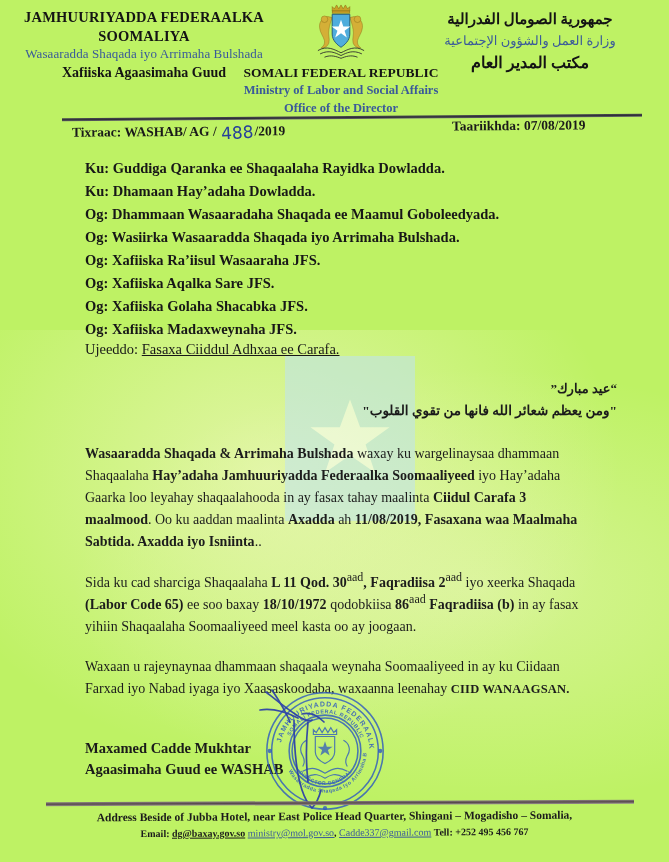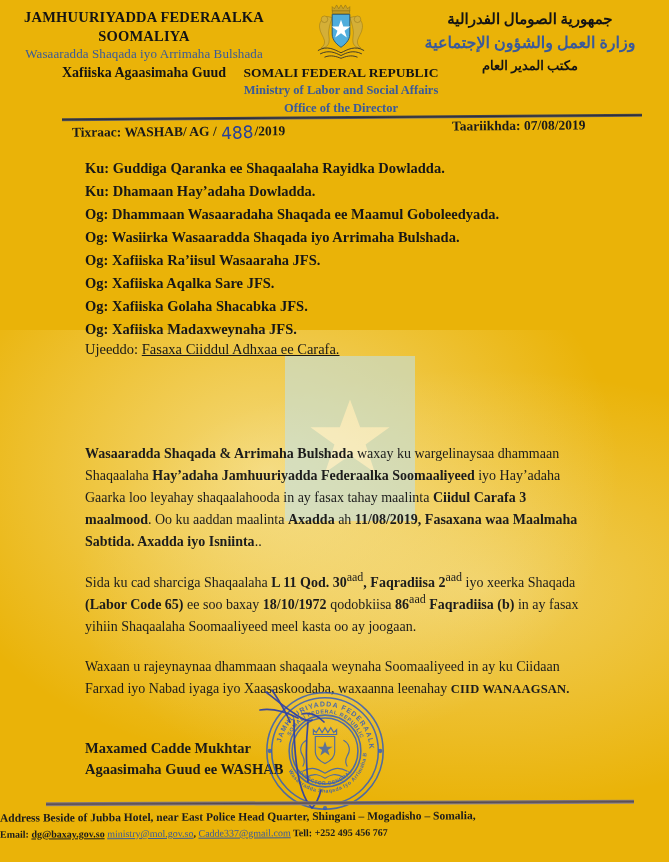--- a/index.html
+++ b/index.html
@@ -9,21 +9,21 @@
   }
   body {
     font-family: "Liberation Serif", serif;
     color: #1a1a1a;
   }
   #page {
     position: relative;
     width: 669px;
     height: 862px;
     overflow: hidden;
-    background: #eab308;
+    background: #bef264;
   }
 
   
   .paper-tint {
     position: absolute;
     left: 0; top: 330px;
     width: 669px; height: 470px;
     background:
       radial-gradient(ellipse at 40% 30%, rgba(252,248,214,0.55) 0%, rgba(255,255,255,0) 62%),
       radial-gradient(ellipse at 72% 55%, rgba(250,247,220,0.40) 0%, rgba(255,255,255,0) 60%);
@@ -108,27 +108,26 @@
     text-align: center;
     direction: rtl;
     line-height: 1.55;
   }
   .hdr-right .a1 {
     font-weight: bold;
     font-size: 15px;
     color: #141414;
   }
   .hdr-right .a2 {
+    font-size: 13px;
+    color: #3a5a9a;
+  }
+  .hdr-right .a3 {
+    font-weight: bold;
     font-size: 16px;
-    color: #3a5a9a;
-    font-weight: bold;
-  }
-  .hdr-right .a3 {
-    font-weight: bold;
-    font-size: 13px;
     color: #141414;
   }
 
   
   .rule-top {
     position: absolute;
     left: 62px; top: 116px;
     width: 580px; height: 3px;
     background: linear-gradient(to bottom, #4a4a52 0%, #2e2e36 55%, #6b6b73 100%);
     transform: rotate(-0.45deg);
@@ -264,20 +263,21 @@
     left: 246px; top: 686px;
     width: 130px; height: 135px;
     pointer-events: none;
   }
 
   
   .footer {
     position: absolute;
     left: 0; top: 810px;
     width: 669px;
+    text-align: center;
   }
   .footer .addr {
     font-weight: bold;
     font-size: 11.5px;
     color: #1b1b1b;
     transform: rotate(-0.3deg);
   }
   .footer .mails {
     font-weight: bold;
     font-size: 10px;
@@ -377,20 +377,24 @@
     <div class="rcp">Og: Xafiiska Aqalka Sare JFS.</div>
     <div class="rcp">Og: Xafiiska Golaha Shacabka JFS.</div>
     <div class="rcp">Og: Xafiiska Madaxweynaha JFS.</div>
   </div>
 
   <div class="subject">
     <span class="sub-label">Ujeeddo:</span>
     <span class="sub-value">Fasaxa Ciiddul Adhxaa ee Carafa.</span>
   </div>
 
+  <div class="quote">
+    <div class="q1">“عيد مبارك”</div>
+    <div class="q2">"ومن يعظم شعائر الله فانها من تقوي القلوب"</div>
+  </div>
 
   <div class="body-wrap">
 
     <div class="para"><b>Wasaaradda Shaqada &amp; Arrimaha Bulshada</b><span> waxay ku wargelinaysaa dhammaan Shaqaalaha </span><b>Hay’adaha Jamhuuriyadda Federaalka Soomaaliyeed</b><span> iyo Hay’adaha Gaarka loo leyahay shaqaalahooda in ay fasax tahay  maalinta </span><b>Ciidul Carafa 3 maalmood</b><span>. Oo ku aaddan  maalinta </span><b>Axadda</b><span> ah </span><b>11/08/2019, Fasaxana waa Maalmaha Sabtida. Axadda iyo Isniinta</b><span>..</span></div>
 
     <div class="para"><span>Sida ku cad sharciga Shaqaalaha </span><b>L 11 Qod. 30</b><sup>aad</sup><b>, Faqradiisa 2</b><sup>aad</sup><span> iyo xeerka Shaqada </span><b>(Labor Code 65)</b><span> ee soo baxay </span><b>18/10/1972</b><span> qodobkiisa </span><b>86</b><sup>aad</sup><b> Faqradiisa (b)</b><span> in ay fasax yihiin Shaqaalaha Soomaaliyeed meel kasta oo ay joogaan.</span></div>
 
     <div class="para"><span>Waxaan u rajeynaynaa dhammaan shaqaala weynaha Soomaaliyeed in ay ku Ciidaan Farxad iyo Nabad iyaga iyo Xaasaskoodaba, waxaanna leenahay  </span><span class="smallcaps-note">CIID WANAAGSAN.</span></div>
   </div>
 

